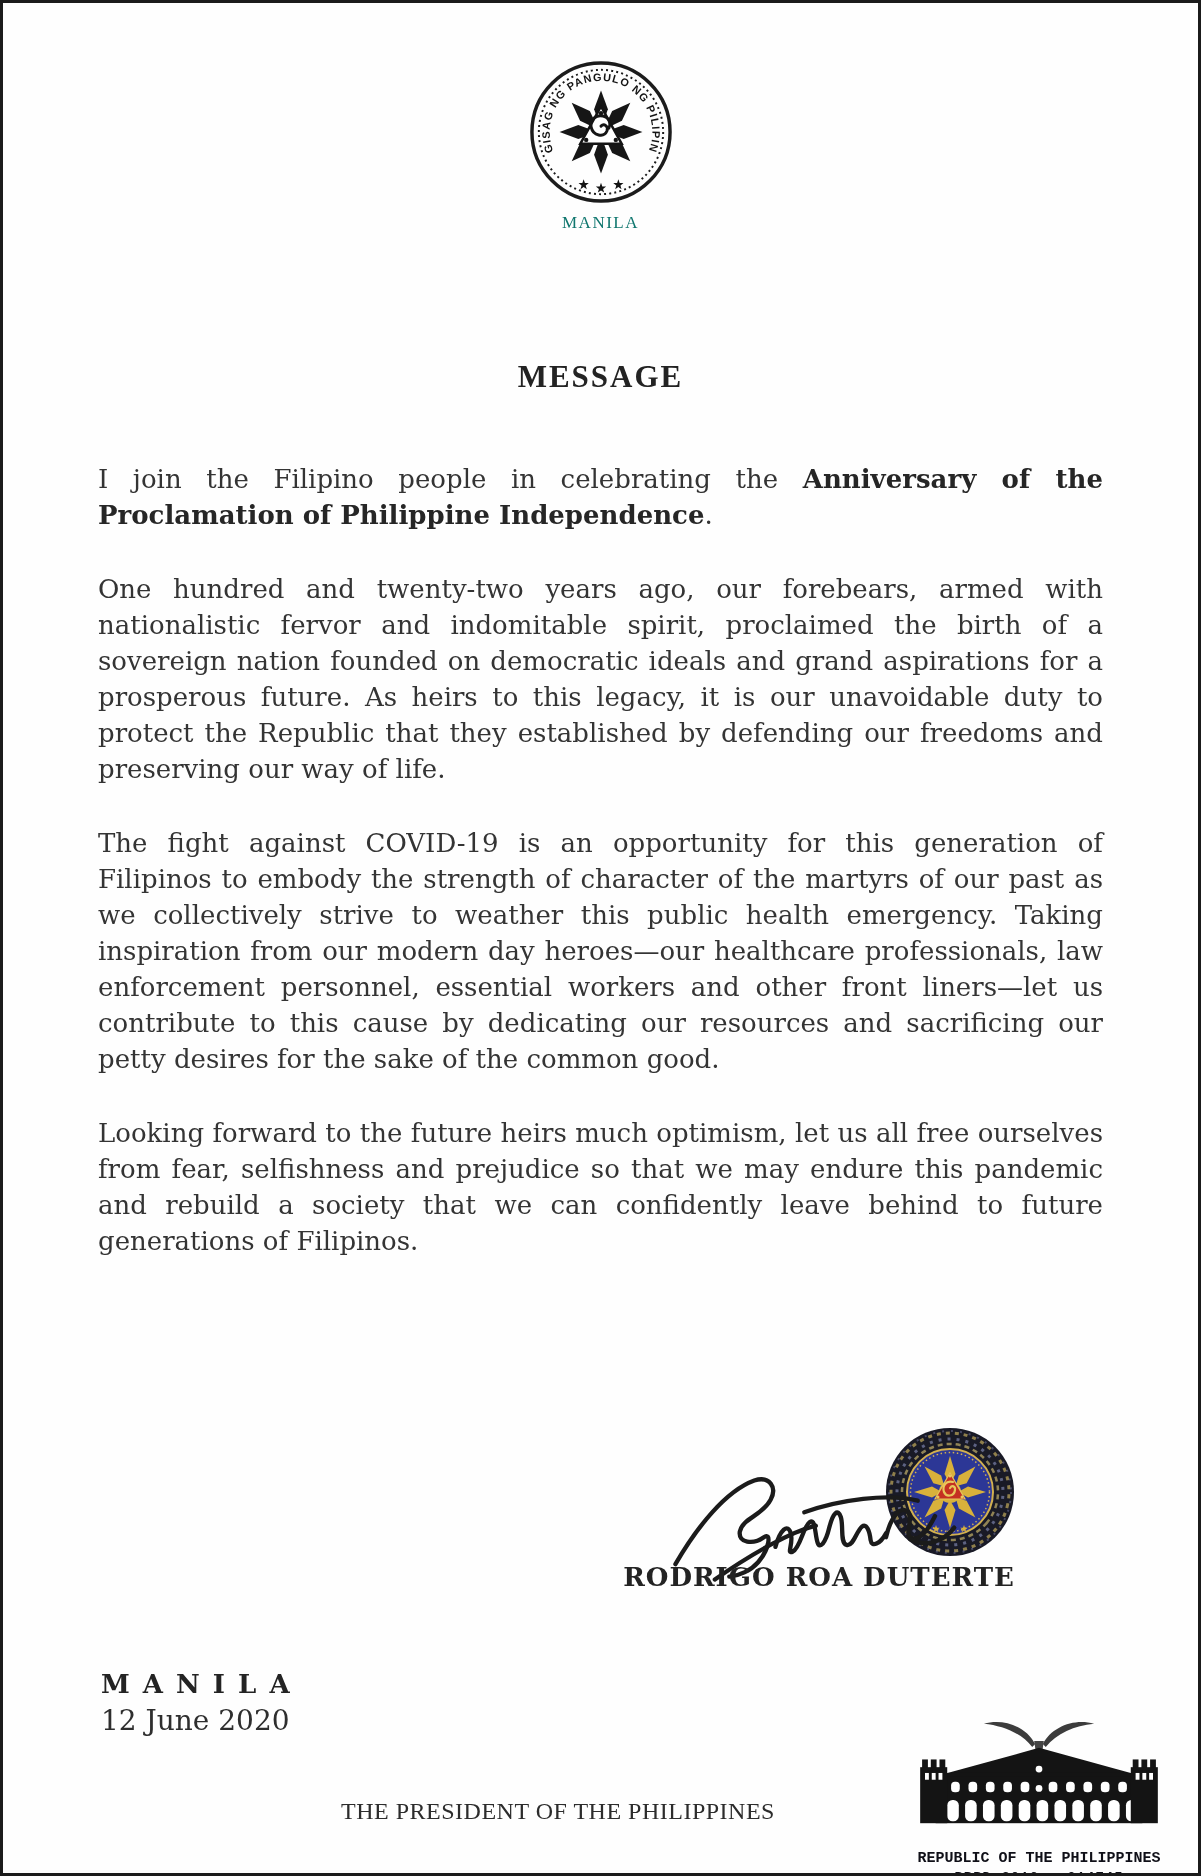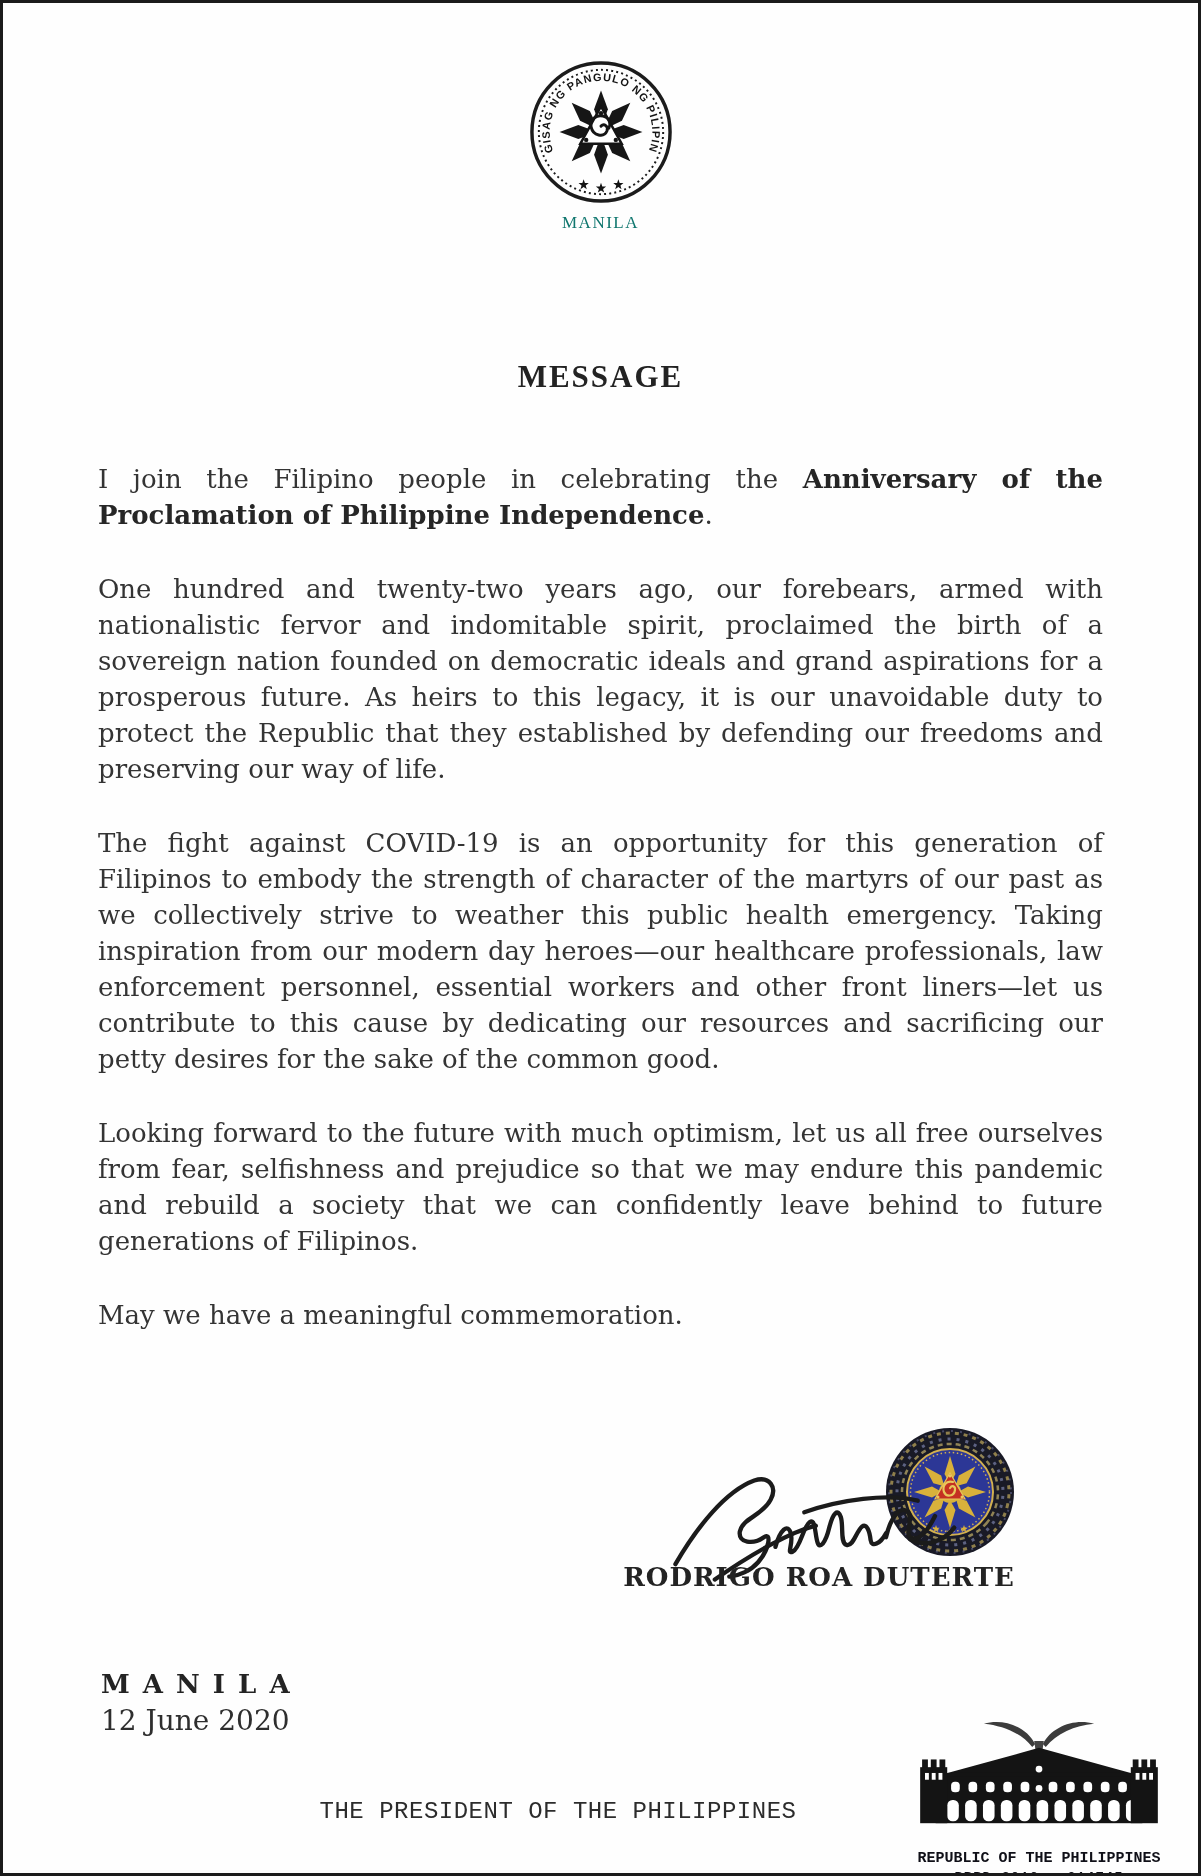--- a/index.html
+++ b/index.html
@@ -56,21 +56,21 @@
   
   .dateline { position:absolute; left:98px; top:1666px; }
   .dateline-city {
     font-weight:bold; font-size:26px; letter-spacing:2px; color:#232323;
   }
   .dateline-date { font-size:28px; margin-top:5px; color:#2e2e2e; }
   
   .footer-title {
     position:absolute; left:0; top:1795px; width:1110px;
     text-align:center;
-    font-family:Liberation Mono, monospace;
+    font-family:Liberation Serif, serif;
     font-size:24px; letter-spacing:0.5px; color:#2c2c2c;
   }
   .registry-emblem {
     position:absolute; left:905px; top:1712px; width:262px;
     text-align:center;
   }
   .registry-line1 {
     font-family:"Liberation Mono", monospace;
     font-weight:bold; font-size:15px; color:#101018;
     margin-top:17px; white-space:nowrap;
@@ -121,22 +121,21 @@
     </svg>
     <div class="palace-city">MANILA</div>
   </div>
 
   <div class="message-title">MESSAGE</div>
 
   <div class="letter-body">
     <p><span>I join the Filipino people in celebrating the </span><span class="bold-phrase">Anniversary of the Proclamation of Philippine Independence</span><span>.</span></p>
     <p>One hundred and twenty-two years ago, our forebears, armed with nationalistic fervor and indomitable spirit, proclaimed the birth of a sovereign nation founded on democratic ideals and grand aspirations for a prosperous future. As heirs to this legacy, it is our unavoidable duty to protect the Republic that they established by defending our freedoms and preserving our way of life.</p>
     <p>The fight against COVID-19 is an opportunity for this generation of Filipinos to embody the strength of character of the martyrs of our past as we collectively strive to weather this public health emergency. Taking inspiration from our modern day heroes—our healthcare professionals, law enforcement personnel, essential workers and other front liners—let us contribute to this cause by dedicating our resources and sacrificing our petty desires for the sake of the common good.</p>
-    <p>Looking forward to the future with much optimism, let us all free ourselves from fear, selfishness and prejudice so that we may endure this pandemic and rebuild a society that we can confidently leave behind to future generations of Filipinos.</p>
-    <p>May we have a meaningful commemoration.</p>
+    <p>Looking forward to the future heirs much optimism, let us all free ourselves from fear, selfishness and prejudice so that we may endure this pandemic and rebuild a society that we can confidently leave behind to future generations of Filipinos.</p>
   </div>
 
   <div class="signature-block">
     <svg class="holo-seal" width="132" height="132" viewBox="0 0 132 132">
       <defs>
         <path id="hRay" d="M66,30 L71.5,48 L66,58 L60.5,48 Z"></path>
         <path id="hStar" d="M0,-4 L1,-1.3 L3.8,-1.2 L1.5,0.5 L2.3,3.2 L0,1.6 L-2.3,3.2 L-1.5,0.5 L-3.8,-1.2 L-1,-1.3 Z"></path>
       </defs>
       <circle cx="66" cy="66" r="64" fill="#191a26"></circle>
       <circle cx="66" cy="66" r="59" fill="none" stroke="#b7a258" stroke-width="3" stroke-dasharray="4 5" opacity="0.75" transform="rotate(12 66 66)"></circle>

